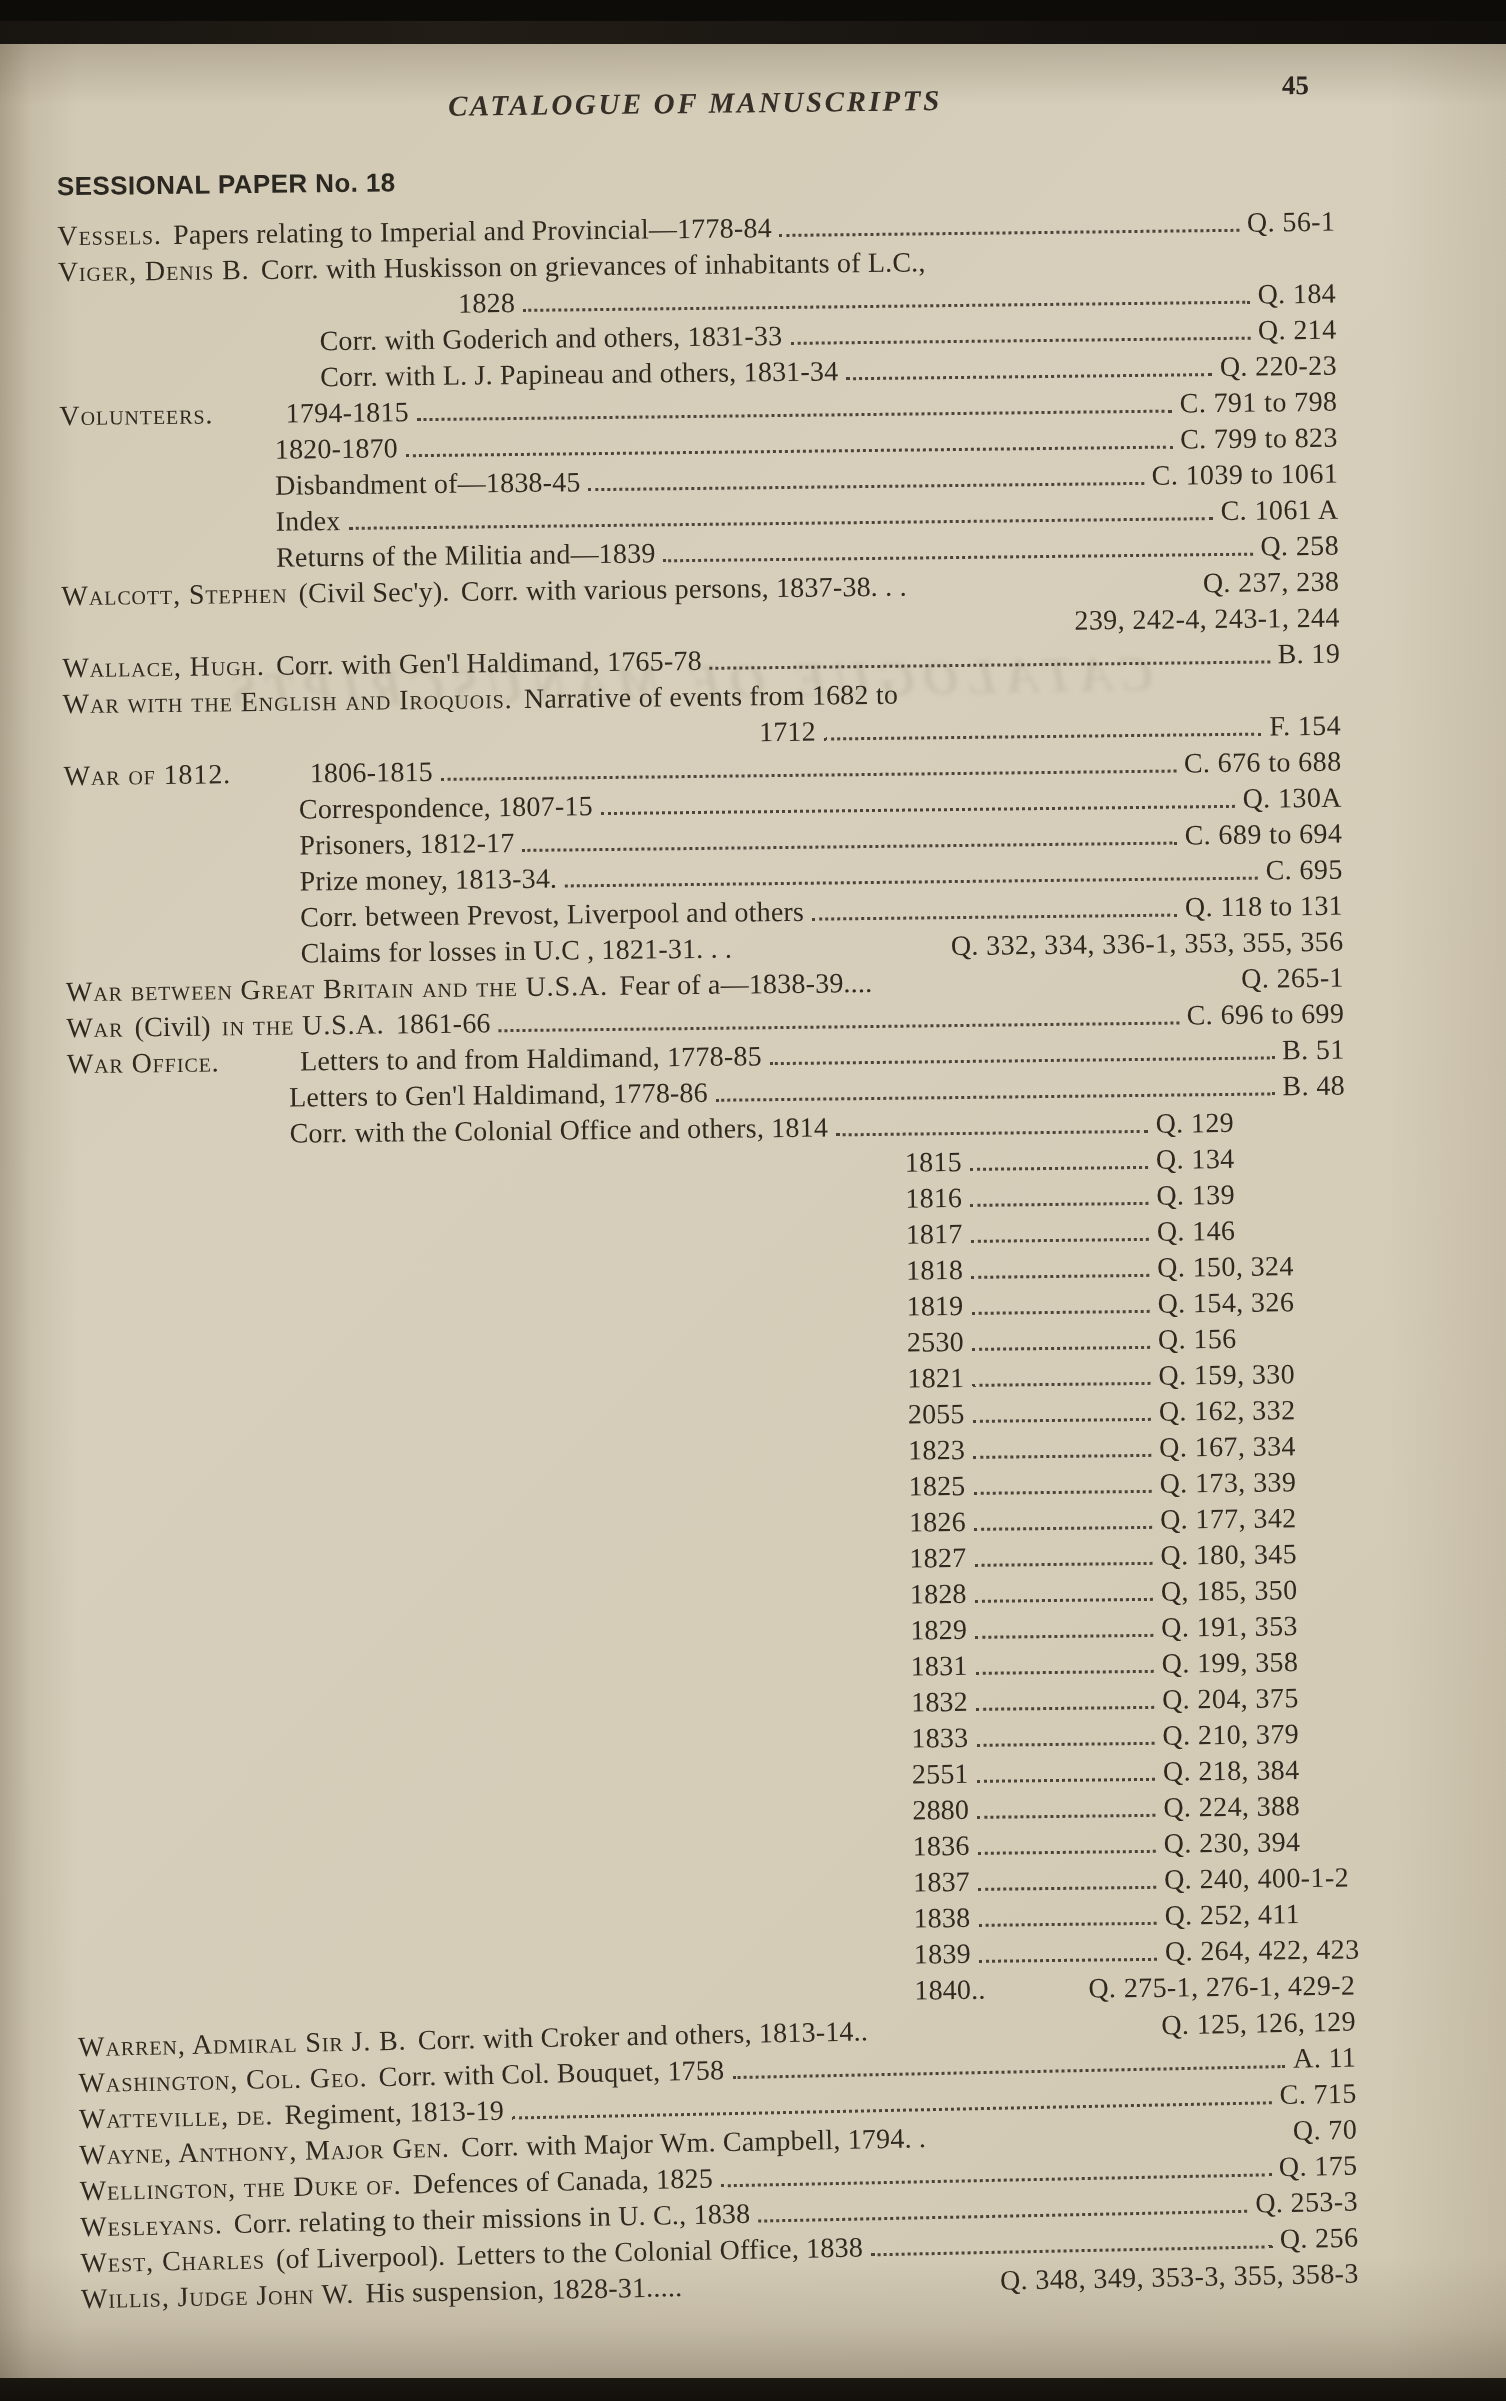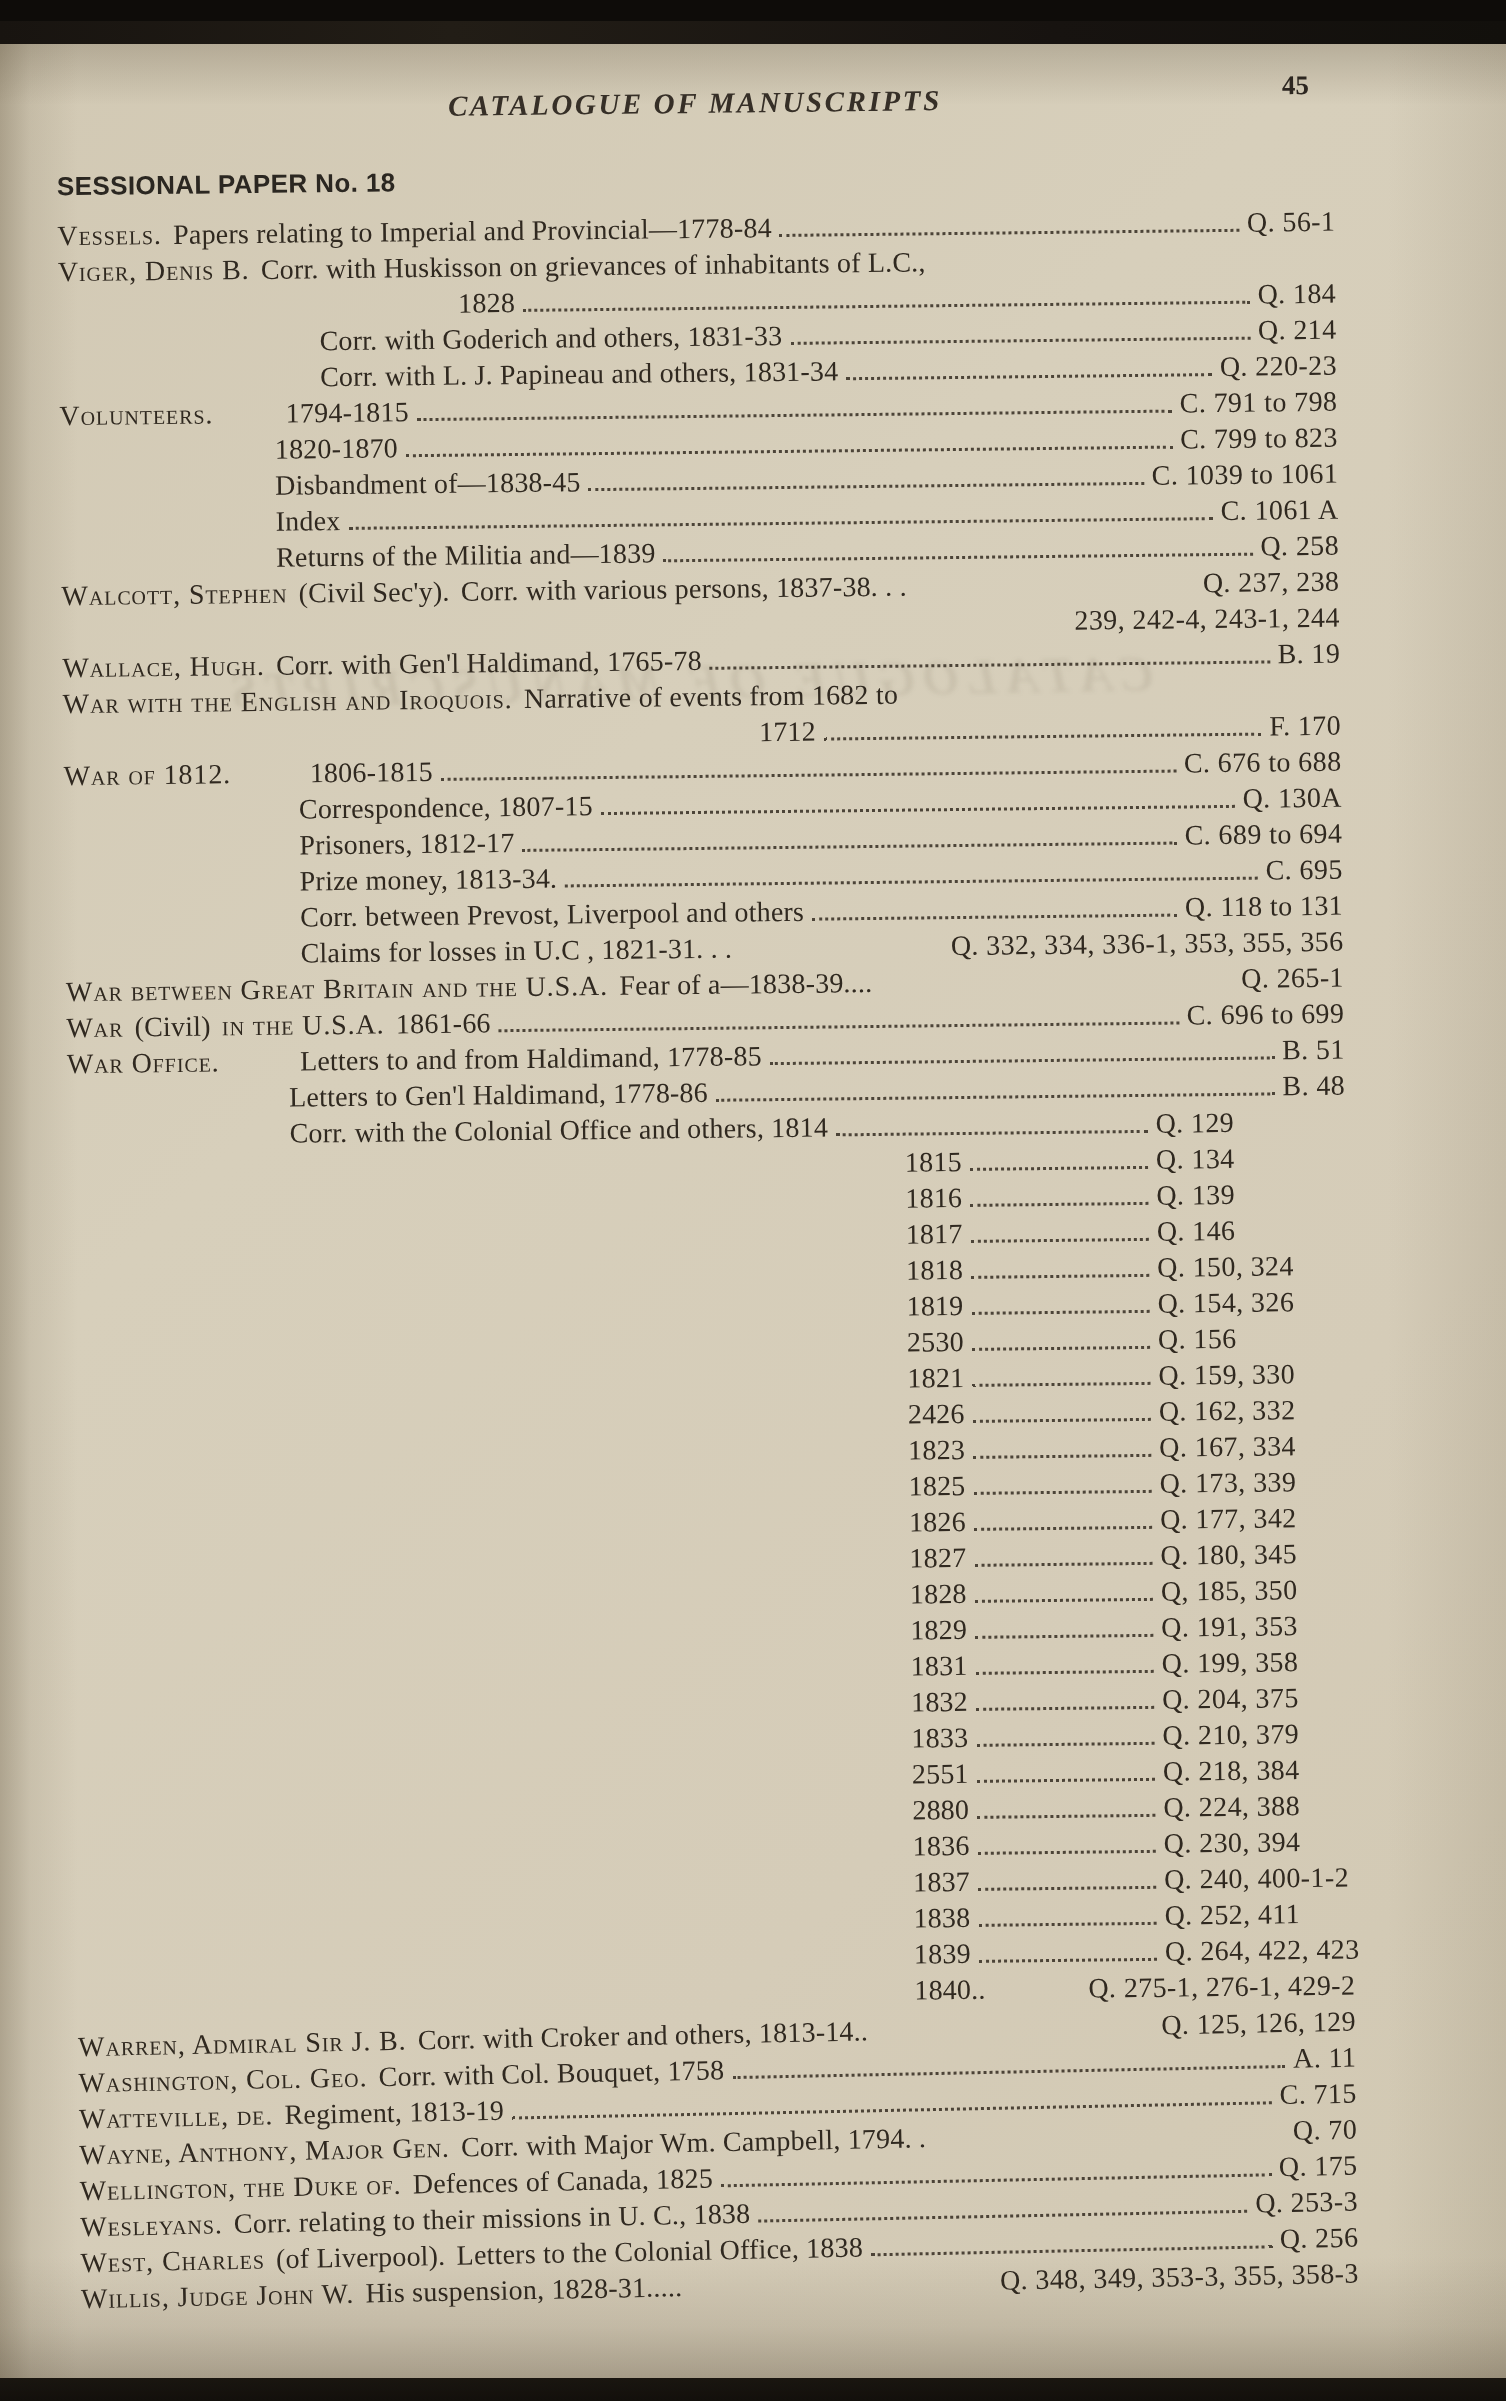--- a/index.html
+++ b/index.html
@@ -175,21 +175,21 @@
             <span class="dots"></span>
             <span class="ref">B. 19</span>
           </div>
           <div class="row ind-0">
             <span class="seg sc">War with the English and Iroquois.</span>
             <span class="seg">Narrative of events from 1682 to</span>
           </div>
           <div class="row ind-6">
             <span class="seg">1712</span>
             <span class="dots"></span>
-            <span class="ref">F. 170</span>
+            <span class="ref">F. 154</span>
           </div>
           <div class="row ind-3">
             <span class="seg sc abs">War of 1812.</span>
             <span class="seg">1806-1815</span>
             <span class="dots"></span>
             <span class="ref">C. 676 to 688</span>
           </div>
           <div class="row ind-3">
             <span class="seg">Correspondence, 1807-15</span>
             <span class="dots"></span>
@@ -274,21 +274,21 @@
             <span class="seg">2530</span>
             <span class="dots"></span>
             <span class="ref">Q. 156</span>
           </div>
           <div class="row ind-7 rc">
             <span class="seg">1821</span>
             <span class="dots"></span>
             <span class="ref">Q. 159, 330</span>
           </div>
           <div class="row ind-7 rc">
-            <span class="seg">2426</span>
+            <span class="seg">2055</span>
             <span class="dots"></span>
             <span class="ref">Q. 162, 332</span>
           </div>
           <div class="row ind-7 rc">
             <span class="seg">1823</span>
             <span class="dots"></span>
             <span class="ref">Q. 167, 334</span>
           </div>
           <div class="row ind-7 rc">
             <span class="seg">1825</span>

